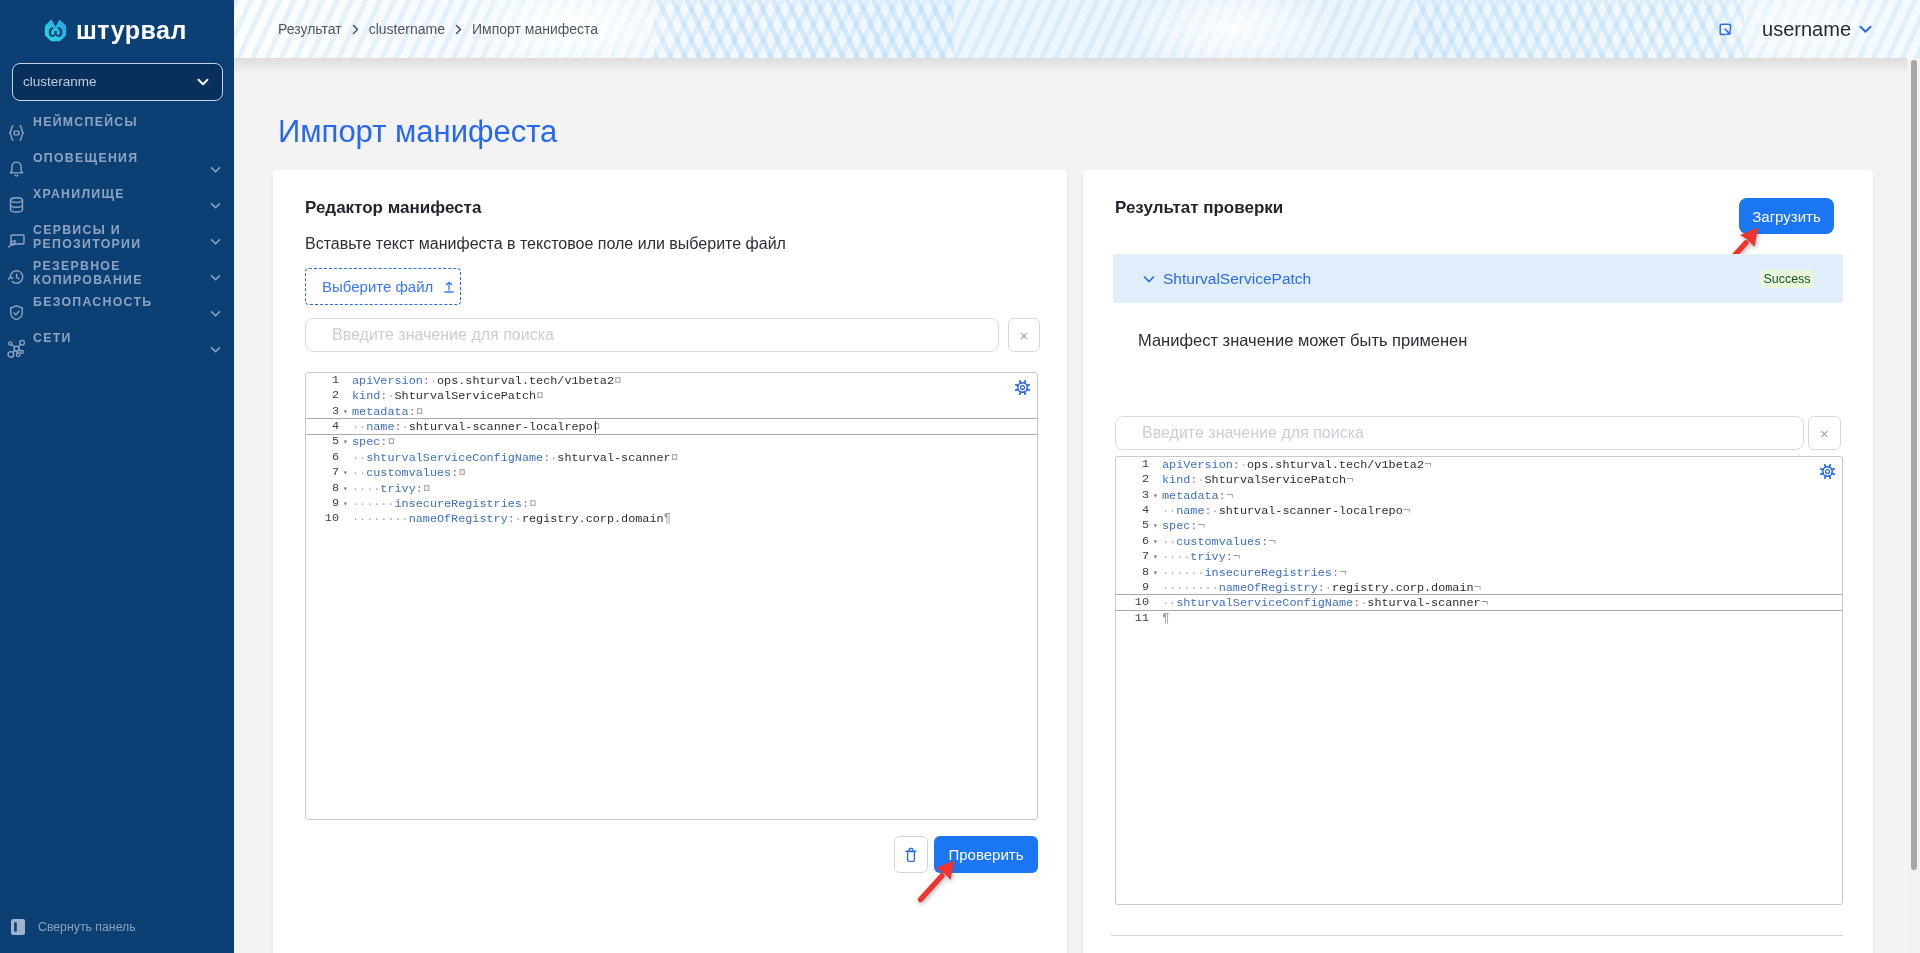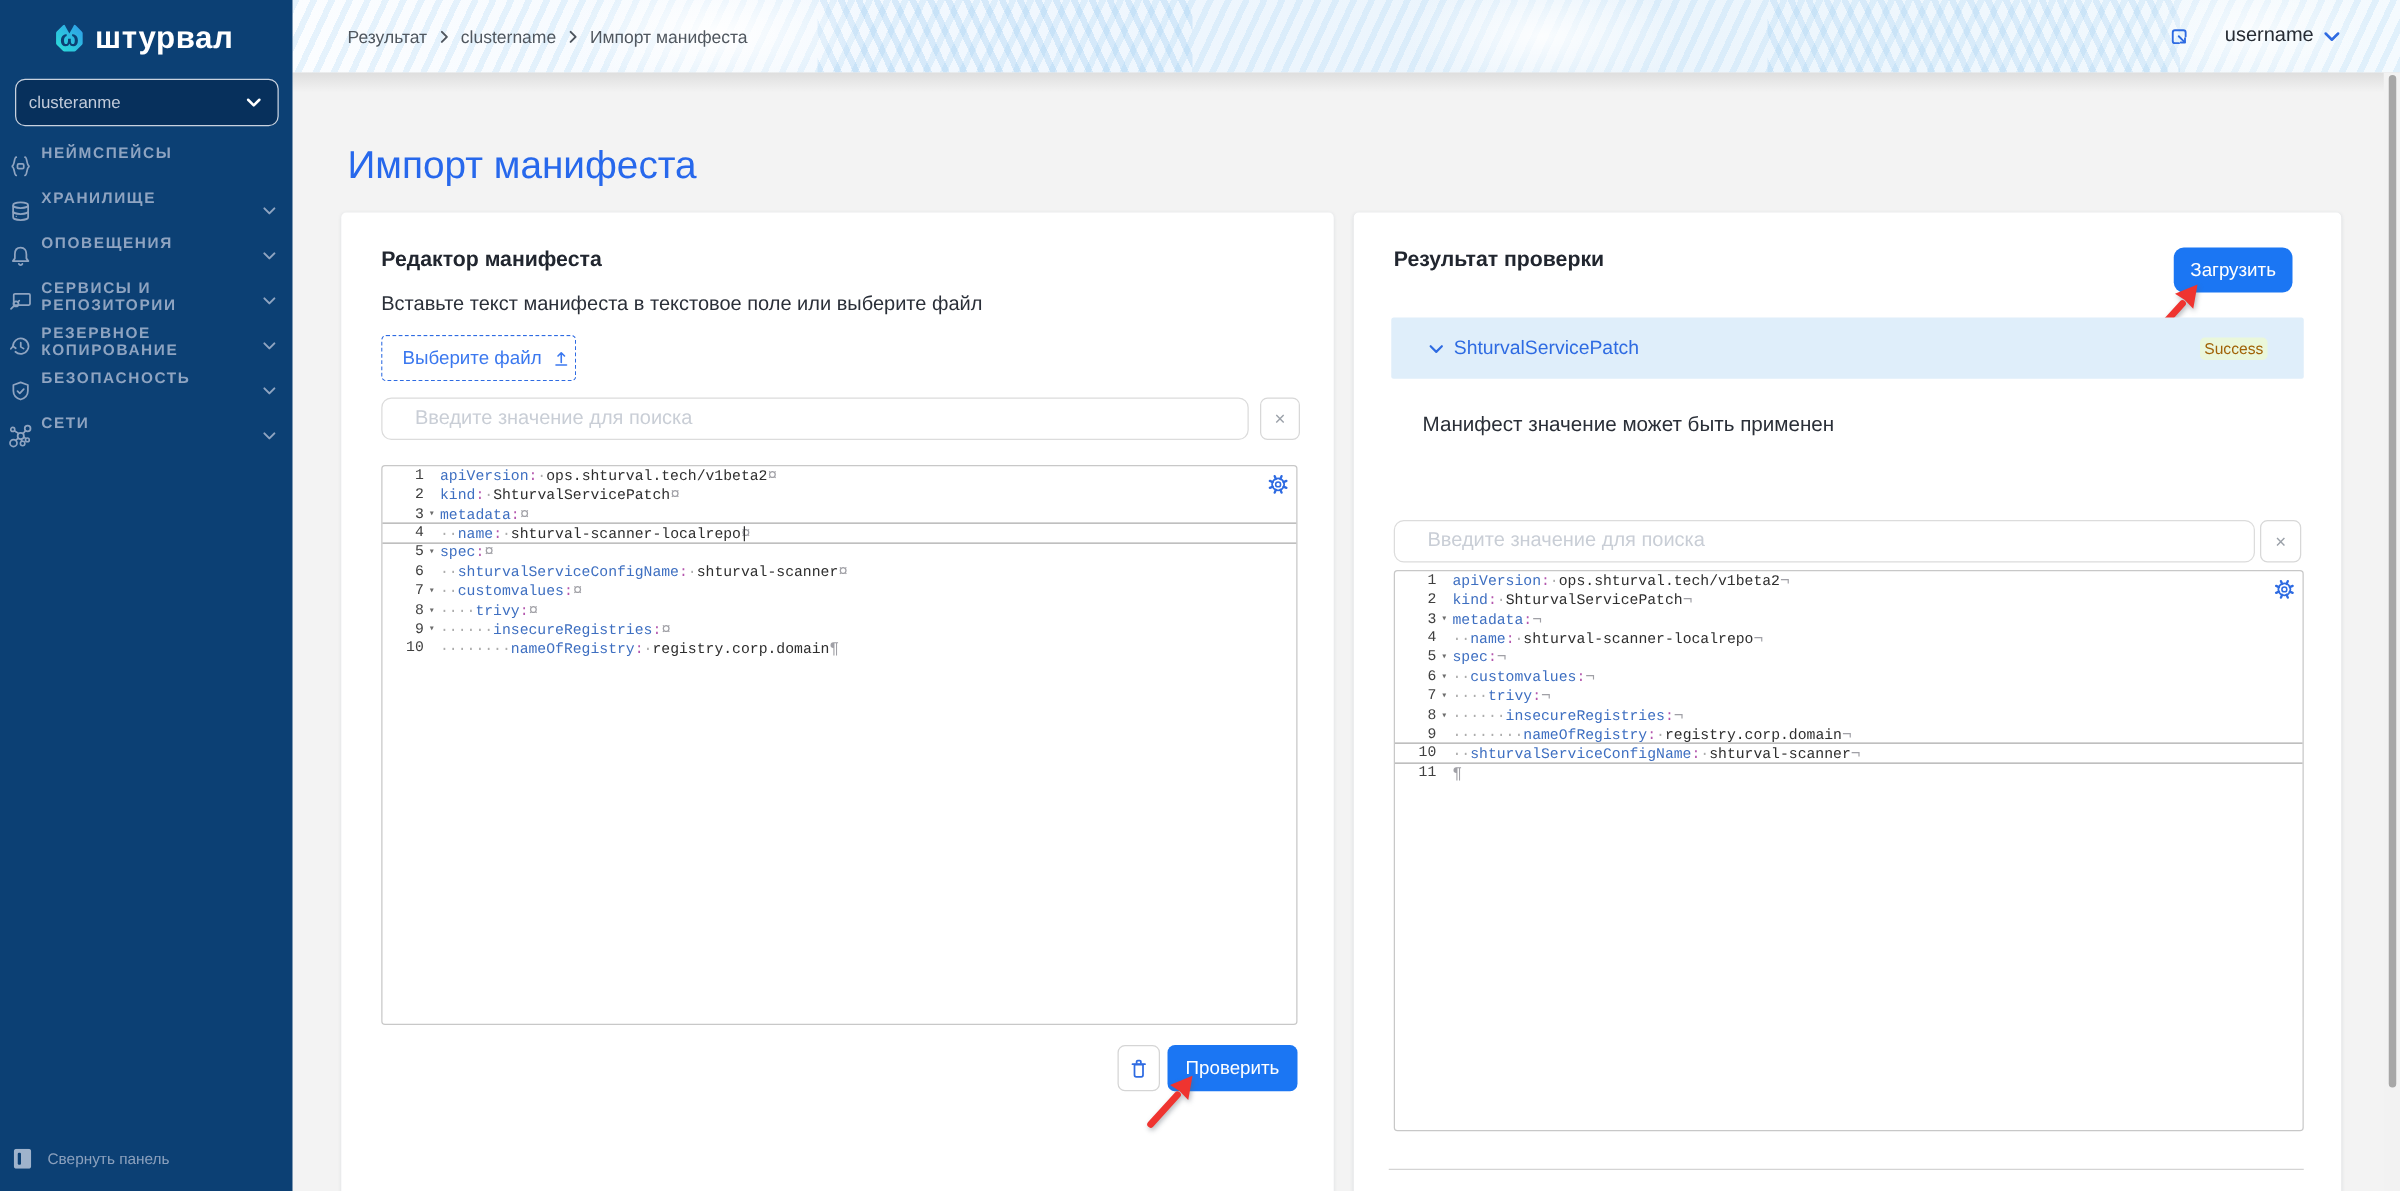--- a/index.html
+++ b/index.html
@@ -31,21 +31,21 @@
  repeating-linear-gradient(65deg, rgba(150,200,240,.30) 0 5px, rgba(255,255,255,0) 5px 13px),
  repeating-linear-gradient(65deg, rgba(150,200,240,.26) 0 5px, rgba(255,255,255,0) 5px 13px),
  repeating-linear-gradient(115deg, rgba(160,208,242,.24) 0 5px, rgba(255,255,255,0) 5px 13px),
  linear-gradient(90deg,#FBFDFF 0%,#F0F7FE 35%,#EAF4FC 60%,#F4FAFE 100%);
 background-size: 1686px 58px, 1686px 58px, 1686px 58px, 300px 58px, 330px 58px, 1686px 58px, 1686px 58px;
 background-position: 0 0, 0 0, 0 0, 420px 0, 1180px 0, 0 0, 0 0;
 background-repeat: no-repeat, no-repeat, no-repeat, no-repeat, no-repeat, repeat, repeat;}
 #crumbs{position:absolute;left:278px;z-index:6;top:0;height:58px;display:flex;align-items:center;font-size:14px;color:#50575F;}
 #crumbs .sep{margin:0 10px;display:flex;}
 #user{position:absolute;right:48px;top:0;height:58px;display:flex;align-items:center;}
-#user .nm{font-size:16px;color:#262B33;margin-left:28px;margin-right:8px;}
+#user .nm{font-size:20px;color:#262B33;margin-left:28px;margin-right:8px;}
 #topshadow{position:absolute;left:234px;top:58px;width:1686px;height:16px;background:linear-gradient(#DEDEDE,rgba(243,243,243,0));}
 
 #h1{position:absolute;left:278px;top:114px;font-size:31px;font-weight:500;color:#2768EC;letter-spacing:0;}
 .card{position:absolute;top:170px;background:#fff;border-radius:4px;box-shadow:0 1px 3px rgba(40,60,90,.10);}
 #card1{left:273px;width:794px;height:812px;}
 #card2{left:1083px;width:790px;height:812px;}
 .h2{position:absolute;left:32px;top:28px;font-size:17px;font-weight:bold;color:#21262F;}
 #sub1{position:absolute;left:32px;top:65px;font-size:16px;color:#2A2F38;}
 #filebtn{position:absolute;left:32px;top:98px;width:156px;height:37px;border:1px dashed #2E6BE2;border-radius:4px;display:flex;align-items:center;}
 #filebtn .t{margin-left:16px;font-size:15px;color:#3B78EF;}
@@ -63,21 +63,21 @@
 .d{color:#ACACAC;}
 .v{color:#2E2E2E;}
 .e{color:#A0A0A6;font-size:13px;}
 .aline{position:absolute;left:0;right:0;border-top:1px solid #ABABAB;border-bottom:1px solid #ABABAB;height:17px;}
 .gear{position:absolute;top:3px;width:24px;height:22px;background:#fff;display:flex;align-items:center;justify-content:center;}
 .bluebtn{position:absolute;background:#1B76F3;border-radius:6px;color:#fff;font-size:15px;display:flex;align-items:center;justify-content:center;}
 #trash{position:absolute;left:621px;top:666px;width:34px;height:37px;border:1px solid #D5D5D5;border-radius:6px;background:#fff;display:flex;align-items:center;justify-content:center;}
 #accord{position:absolute;left:30px;top:84px;width:730px;height:49px;background:#DFEEFA;border-radius:2px;}
 #accord .t{position:absolute;left:50px;top:16px;font-size:15.5px;font-weight:500;color:#2E6BE2;}
 #accord svg{position:absolute;left:30px;top:21px;}
-#badge{position:absolute;left:647px;top:16px;width:54px;height:18px;background:#EAF7DB;border-radius:4px;font-size:12.5px;color:#a16207;display:flex;align-items:center;justify-content:center;}
+#badge{position:absolute;left:647px;top:16px;width:54px;height:18px;background:#EAF7DB;border-radius:4px;font-size:12.5px;color:#14532d;display:flex;align-items:center;justify-content:center;}
 #msg{position:absolute;left:55px;top:161px;font-size:16.5px;color:#2A2F38;}
 #divider{position:absolute;left:28px;top:765px;width:732px;height:1px;background:#D4D4D4;}
 #sbtrack{position:absolute;right:0;top:58px;width:13px;height:895px;background:#F2F2F2;z-index:9;}
 #sbthumb{position:absolute;right:3px;top:2px;width:6px;height:810px;background:#A7A7A7;border-radius:3px;}
 .arrow{position:absolute;filter:drop-shadow(1.5px 2.5px 2px rgba(90,100,110,.45));}
 </style>
 </head>
 <body>
 
 <div id="header"></div>
@@ -134,36 +134,36 @@
     <div class="ni">
         <span class="ic"><svg width="21" height="21" viewBox="0 0 21 21">
             <path d="M7 3.2 C5 3.2 6 10.5 3.2 10.5 C6 10.5 5 17.8 7 17.8" fill="none" stroke="#8FA4C1" stroke-width="1.4" stroke-linecap="round"></path>
             <path d="M14 3.2 C16 3.2 15 10.5 17.8 10.5 C15 10.5 16 17.8 14 17.8" fill="none" stroke="#8FA4C1" stroke-width="1.4" stroke-linecap="round"></path>
             <rect x="8" y="8.6" width="5" height="3.8" rx="1" fill="none" stroke="#8FA4C1" stroke-width="1.4"></rect>
           </svg></span>
         <span class="lb">НЕЙМСПЕЙСЫ</span>
       </div>
     <div class="ni">
         <span class="ic"><svg width="21" height="21" viewBox="0 0 21 21">
+            <path d="M10.5 3.6 c-3.2 0-4.6 2.3-4.6 5.2 v3.4 l-1.6 2.2 h12.4 l-1.6-2.2 V8.8 c0-2.9-1.4-5.2-4.6-5.2 Z" fill="none" stroke="#8FA4C1" stroke-width="1.4" stroke-linejoin="round"></path>
+            <path d="M9.1 16.6 a1.5 1.5 0 0 0 2.8 0" fill="none" stroke="#8FA4C1" stroke-width="1.4" stroke-linecap="round"></path>
+          </svg></span>
+        <span class="lb">ОПОВЕЩЕНИЯ</span>
+        <span class="ch"><svg width="11" height="8" viewBox="0 0 11 8">
+            <path d="M1.5 1.7 L5.5 5.7 L9.5 1.7" fill="none" stroke="#8FA4C1" stroke-width="1.6" stroke-linecap="round" stroke-linejoin="round"></path>
+          </svg></span>
+      </div>
+    <div class="ni">
+        <span class="ic"><svg width="21" height="21" viewBox="0 0 21 21">
             <ellipse cx="10.5" cy="5.6" rx="6" ry="2.3" fill="none" stroke="#8FA4C1" stroke-width="1.4"></ellipse>
             <path d="M4.5 5.6 v9.6 c0 1.3 2.7 2.3 6 2.3 s6-1 6-2.3 V5.6" fill="none" stroke="#8FA4C1" stroke-width="1.4"></path>
             <path d="M4.5 10.4 c0 1.3 2.7 2.3 6 2.3 s6-1 6-2.3" fill="none" stroke="#8FA4C1" stroke-width="1.4"></path>
             <circle cx="7" cy="14.6" r=".5" fill="#8FA4C1"></circle>
           </svg></span>
         <span class="lb">ХРАНИЛИЩЕ</span>
-        <span class="ch"><svg width="11" height="8" viewBox="0 0 11 8">
-            <path d="M1.5 1.7 L5.5 5.7 L9.5 1.7" fill="none" stroke="#8FA4C1" stroke-width="1.6" stroke-linecap="round" stroke-linejoin="round"></path>
-          </svg></span>
-      </div>
-    <div class="ni">
-        <span class="ic"><svg width="21" height="21" viewBox="0 0 21 21">
-            <path d="M10.5 3.6 c-3.2 0-4.6 2.3-4.6 5.2 v3.4 l-1.6 2.2 h12.4 l-1.6-2.2 V8.8 c0-2.9-1.4-5.2-4.6-5.2 Z" fill="none" stroke="#8FA4C1" stroke-width="1.4" stroke-linejoin="round"></path>
-            <path d="M9.1 16.6 a1.5 1.5 0 0 0 2.8 0" fill="none" stroke="#8FA4C1" stroke-width="1.4" stroke-linecap="round"></path>
-          </svg></span>
-        <span class="lb">ОПОВЕЩЕНИЯ</span>
         <span class="ch"><svg width="11" height="8" viewBox="0 0 11 8">
             <path d="M1.5 1.7 L5.5 5.7 L9.5 1.7" fill="none" stroke="#8FA4C1" stroke-width="1.6" stroke-linecap="round" stroke-linejoin="round"></path>
           </svg></span>
       </div>
     <div class="ni">
         <span class="ic"><svg width="21" height="21" viewBox="0 0 21 21">
             <rect x="5" y="4.5" width="13" height="9" rx="1" fill="none" stroke="#8FA4C1" stroke-width="1.4"></rect>
             <circle cx="6.8" cy="12.6" r="2" fill="none" stroke="#8FA4C1" stroke-width="1.4"></circle>
             <path d="M5.4 14 l-2.6 2.6 M8.2 11.2 l1.2-1.2" fill="none" stroke="#8FA4C1" stroke-width="1.4" stroke-linecap="round"></path>
           </svg></span>

